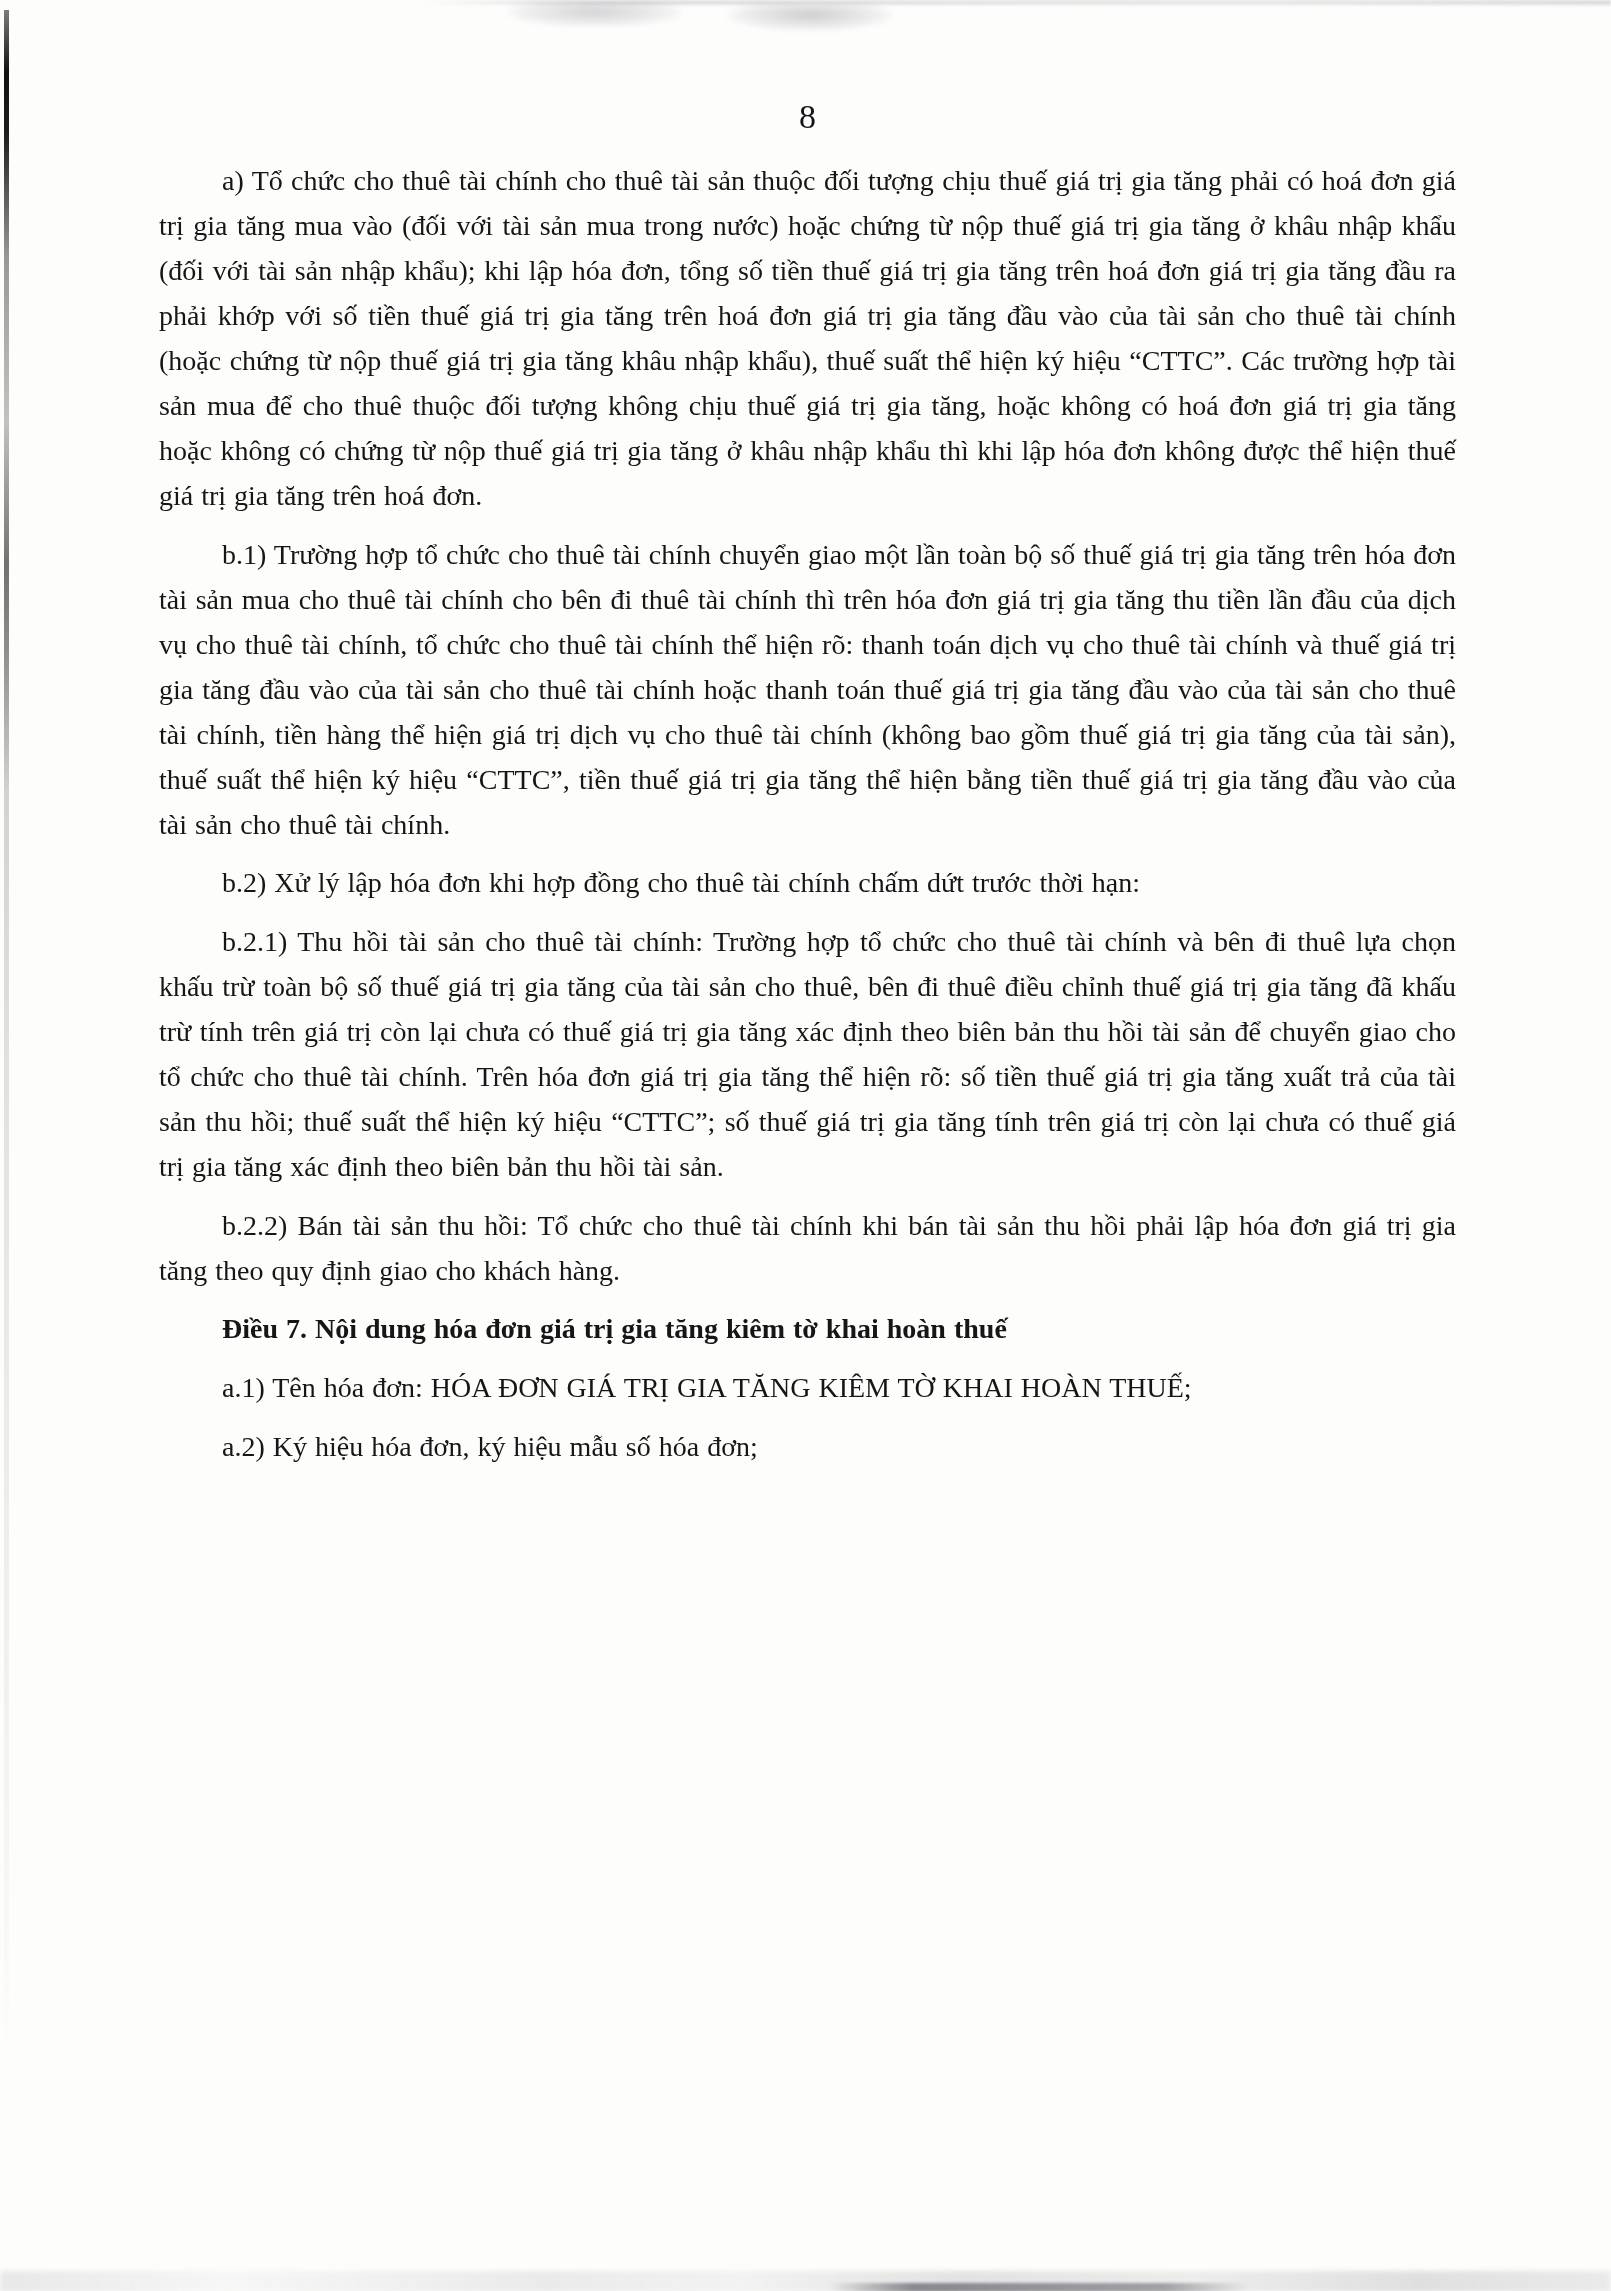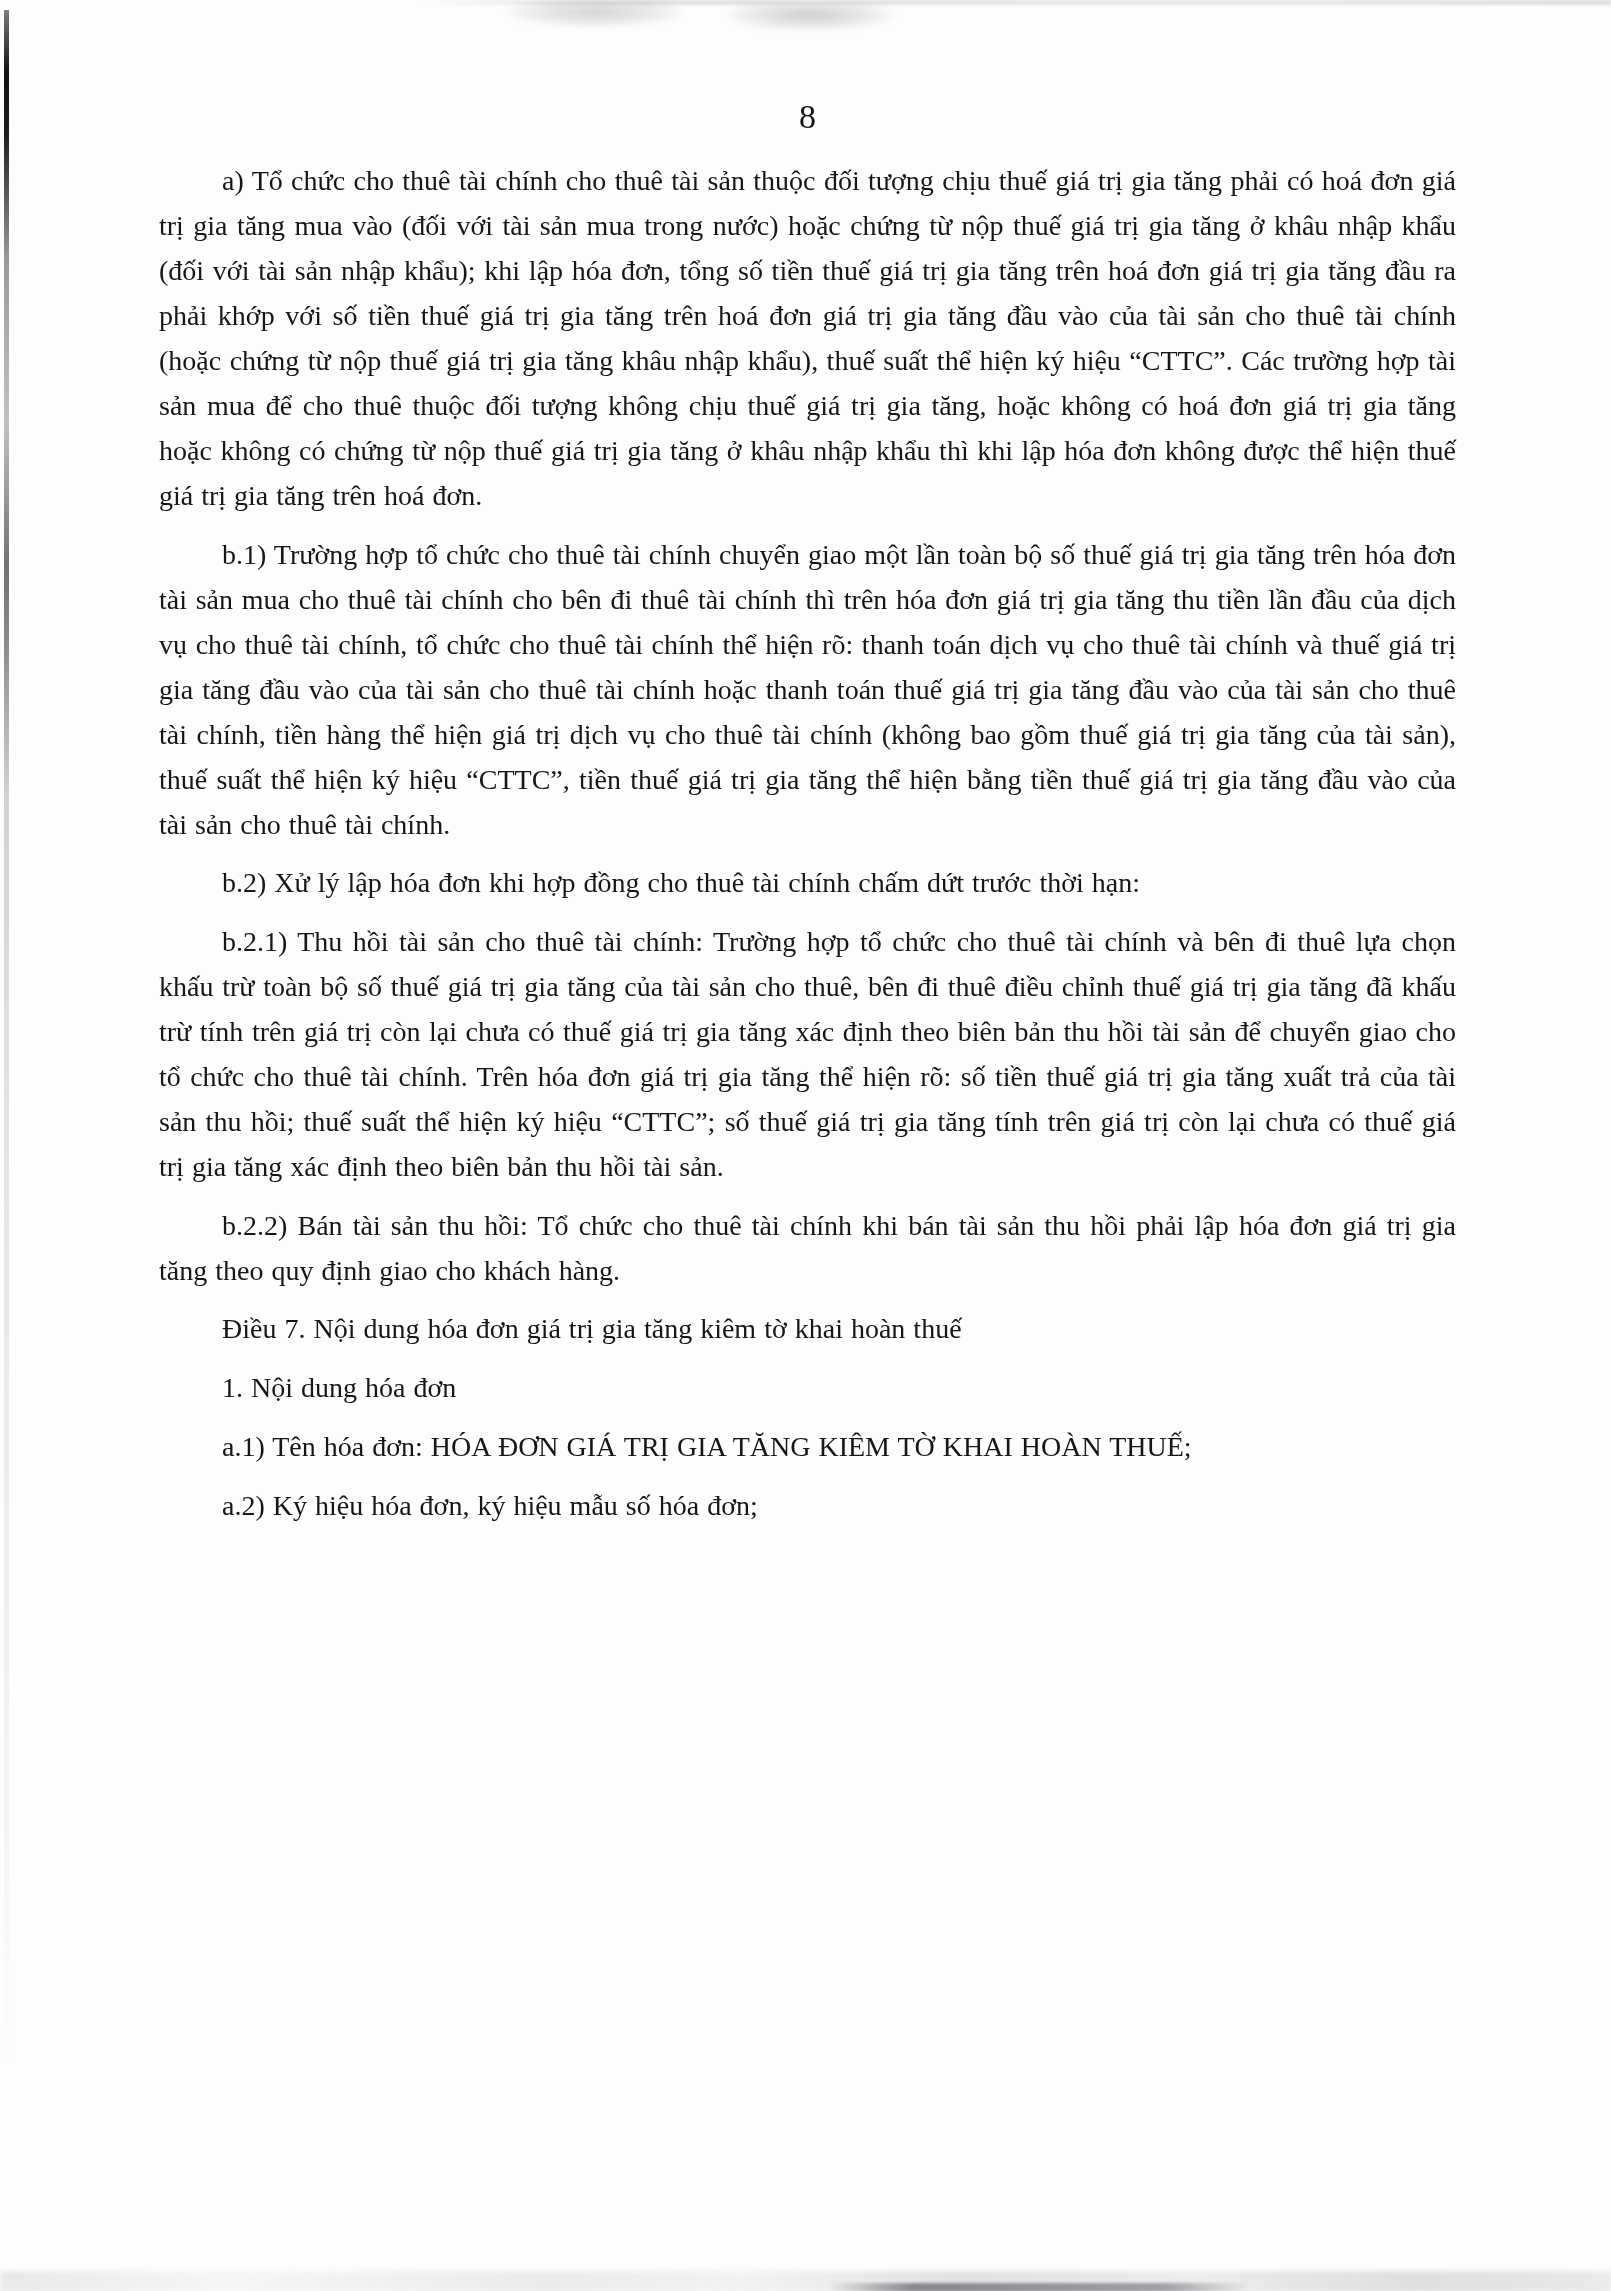--- a/index.html
+++ b/index.html
@@ -92,21 +92,21 @@
     font-size: 28px;
     line-height: 45px;
     text-align: justify;
     word-spacing: 1px;
   }
   .doc-body p {
     margin: 0 0 13.7px 0;
     text-indent: 63px;
   }
   .doc-body p.heading {
-    font-weight: 400;
+    font-weight: 700;
   }
 </style>
 </head>
 <body>
 
 <div class="page">
 
   <div class="artifact left-line"></div>
   <div class="artifact top-edge"></div>
   <div class="artifact smudge-a"></div>
@@ -116,19 +116,18 @@
 
   <div class="page-number">8</div>
 
   <div class="doc-body">
     <p class="para">a) Tổ chức cho thuê tài chính cho thuê tài sản thuộc đối tượng chịu thuế giá trị gia tăng phải có hoá đơn giá trị gia tăng mua vào (đối với tài sản mua trong nước) hoặc chứng từ nộp thuế giá trị gia tăng ở khâu nhập khẩu (đối với tài sản nhập khẩu); khi lập hóa đơn, tổng số tiền thuế giá trị gia tăng trên hoá đơn giá trị gia tăng đầu ra phải khớp với số tiền thuế giá trị gia tăng trên hoá đơn giá trị gia tăng đầu vào của tài sản cho thuê tài chính (hoặc chứng từ nộp thuế giá trị gia tăng khâu nhập khẩu), thuế suất thể hiện ký hiệu “CTTC”. Các trường hợp tài sản mua để cho thuê thuộc đối tượng không chịu thuế giá trị gia tăng, hoặc không có hoá đơn giá trị gia tăng hoặc không có chứng từ nộp thuế giá trị gia tăng ở khâu nhập khẩu thì khi lập hóa đơn không được thể hiện thuế giá trị gia tăng trên hoá đơn.</p>
     <p class="para">b.1) Trường hợp tổ chức cho thuê tài chính chuyển giao một lần toàn bộ số thuế giá trị gia tăng trên hóa đơn tài sản mua cho thuê tài chính cho bên đi thuê tài chính thì trên hóa đơn giá trị gia tăng thu tiền lần đầu của dịch vụ cho thuê tài chính, tổ chức cho thuê tài chính thể hiện rõ: thanh toán dịch vụ cho thuê tài chính và thuế giá trị gia tăng đầu vào của tài sản cho thuê tài chính hoặc thanh toán thuế giá trị gia tăng đầu vào của tài sản cho thuê tài chính, tiền hàng thể hiện giá trị dịch vụ cho thuê tài chính (không bao gồm thuế giá trị gia tăng của tài sản), thuế suất thể hiện ký hiệu “CTTC”, tiền thuế giá trị gia tăng thể hiện bằng tiền thuế giá trị gia tăng đầu vào của tài sản cho thuê tài chính.</p>
     <p class="para">b.2) Xử lý lập hóa đơn khi hợp đồng cho thuê tài chính chấm dứt trước thời hạn:</p>
     <p class="para">b.2.1) Thu hồi tài sản cho thuê tài chính: Trường hợp tổ chức cho thuê tài chính và bên đi thuê lựa chọn khấu trừ toàn bộ số thuế giá trị gia tăng của tài sản cho thuê, bên đi thuê điều chỉnh thuế giá trị gia tăng đã khấu trừ tính trên giá trị còn lại chưa có thuế giá trị gia tăng xác định theo biên bản thu hồi tài sản để chuyển giao cho tổ chức cho thuê tài chính. Trên hóa đơn giá trị gia tăng thể hiện rõ: số tiền thuế giá trị gia tăng xuất trả của tài sản thu hồi; thuế suất thể hiện ký hiệu “CTTC”; số thuế giá trị gia tăng tính trên giá trị còn lại chưa có thuế giá trị gia tăng xác định theo biên bản thu hồi tài sản.</p>
     <p class="para">b.2.2) Bán tài sản thu hồi: Tổ chức cho thuê tài chính khi bán tài sản thu hồi phải lập hóa đơn giá trị gia tăng theo quy định giao cho khách hàng.</p>
     <p class="para heading">Điều 7. Nội dung hóa đơn giá trị gia tăng kiêm tờ khai hoàn thuế</p>
-    <p class="para">1. Nội dung hóa đơn</p>
     <p class="para">a.1) Tên hóa đơn: HÓA ĐƠN GIÁ TRỊ GIA TĂNG KIÊM TỜ KHAI HOÀN THUẾ;</p>
     <p class="para">a.2) Ký hiệu hóa đơn, ký hiệu mẫu số hóa đơn;</p>
   </div>
 
 </div>
 
 
 </body></html>

